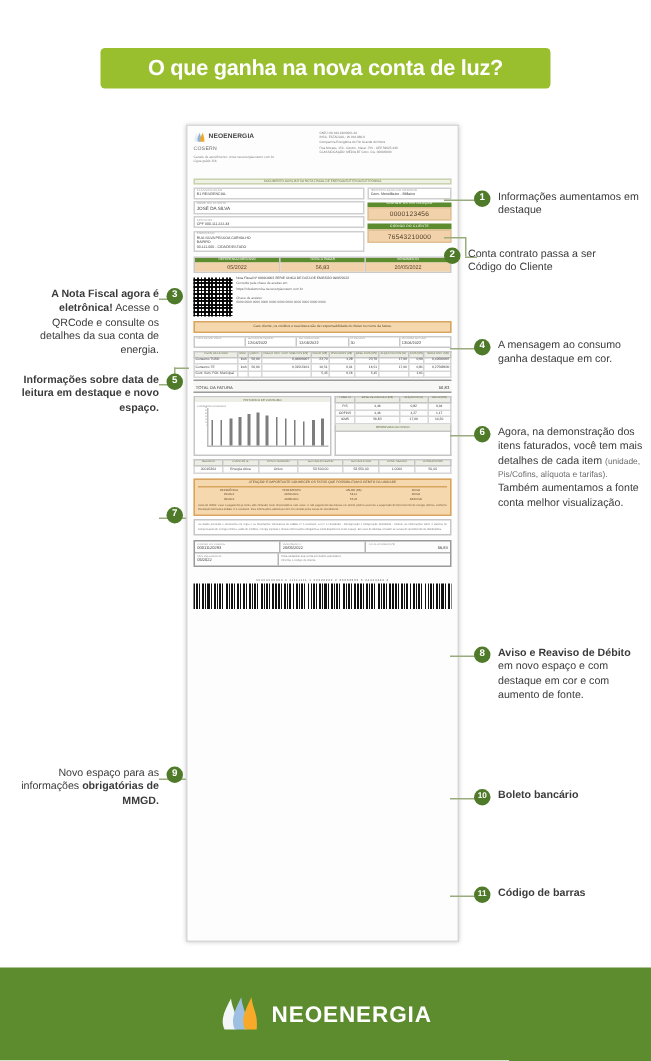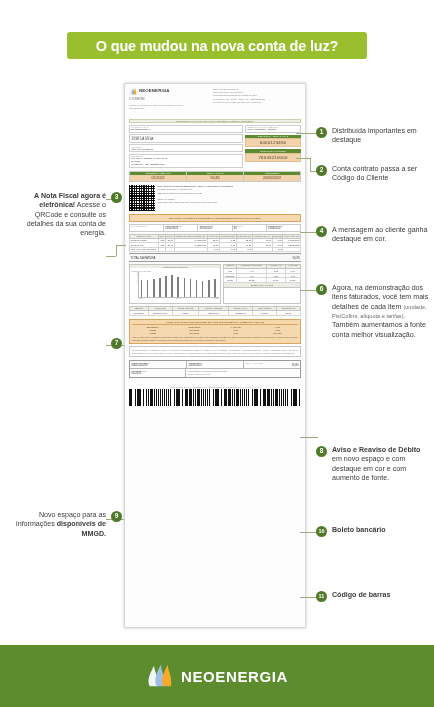--- a/index.html
+++ b/index.html
@@ -187,21 +187,21 @@
   .leader { position: absolute; background: #9aab7d; }
   .leader.h { height: 1px; }
   .leader.v { width: 1px; }
 </style>
 </head>
 <body>
 
 <div class="page">
 
   <div class="title-band">
-    <span>O que mudou na nova conta de luz?</span>
+    <span>O que ganha na nova conta de luz?</span>
   </div>
 
   <div class="invoice">
 
     <div class="inv-head">
       <div>
         <div class="inv-logo-row">
           <span class="inv-logo-mark">
             <svg viewBox="0 0 32 28" width="8" height="7">
               <path d="M4 26 C0 18 5 10 9 2 C10 11 14 12 13 26 Z" fill="#e8eef0"></path>
@@ -552,63 +552,69 @@
   <div class="leader h" style="left:106px; top:519px; width:18px;"></div>
 
   <div class="leader h" style="left:300px; top:232px; width:18px;"></div>
   <div class="leader h" style="left:300px; top:290px; width:18px;"></div>
   <div class="leader h" style="left:300px; top:437px; width:18px;"></div>
   <div class="leader h" style="left:300px; top:532px; width:18px;"></div>
   <div class="leader h" style="left:300px; top:597px; width:18px;"></div>
 
   <div class="callout" style="left:316px; top:127px; width:115px;">
     <div class="bullet">1</div>
-    <div class="ctext"><span>Distribuída importantes em destaque</span></div>
-  </div>
-
-  <div class="callout" style="left:316px; top:165px; width:115px;">
+    <div class="ctext"><span>Informações aumentamos em destaque</span></div>
+  </div>
+
+  <div class="callout" style="left:296px; top:165px; width:115px;">
     <div class="bullet">2</div>
     <div class="ctext"><span>Conta contrato passa a ser Código do Cliente</span></div>
   </div>
 
   <div class="callout left" style="left:10px; top:192px; width:112px; justify-content:center;">
     <div class="ctext">
       <span class="b">A Nota Fiscal agora é eletrônica!</span>
       <span>Acesse o QRCode e consulte os detalhes da sua conta de energia.</span>
     </div>
     <div class="bullet">3</div>
   </div>
 
   <div class="callout" style="left:316px; top:226px; width:115px;">
     <div class="bullet">4</div>
-    <div class="ctext"><span>A mensagem ao cliente ganha destaque em cor.</span></div>
-  </div>
-
+    <div class="ctext"><span>A mensagem ao consumo ganha destaque em cor.</span></div>
+  </div>
+
+  <div class="callout left" style="left:10px; top:249px; width:112px; justify-content:flex-end;">
+    <div class="ctext">
+      <span class="b">Informações sobre data de leitura em destaque e novo espaço.</span>
+    </div>
+    <div class="bullet">5</div>
+  </div>
 
   <div class="callout" style="left:316px; top:284px; width:116px;">
     <div class="bullet">6</div>
     <div class="ctext">
       <span>Agora, na demonstração dos itens faturados, você tem mais detalhes de cada item </span><span class="small">(unidade, Pis/Cofins, alíquota e tarifas).</span><span> Também aumentamos a fonte conta melhor visualização.</span>
     </div>
   </div>
 
   <div class="callout left" style="left:6px; top:338px; width:116px; justify-content:flex-end;">
     <div class="bullet">7</div>
   </div>
 
-  <div class="callout" style="left:316px; top:446px; width:115px;">
+  <div class="callout" style="left:316px; top:431px; width:115px;">
     <div class="bullet">8</div>
     <div class="ctext">
       <span class="b">Aviso e Reaviso de Débito</span><span> em novo espaço e com destaque em cor e com aumento de fonte.</span>
     </div>
   </div>
 
   <div class="callout left" style="left:14px; top:511px; width:108px; justify-content:flex-end;">
     <div class="ctext">
-      <span>Novo espaço para as informações </span><span class="b">disponíveis de MMGD.</span>
+      <span>Novo espaço para as informações </span><span class="b">obrigatórias de MMGD.</span>
     </div>
     <div class="bullet">9</div>
   </div>
 
   <div class="callout" style="left:316px; top:526px; width:115px;">
     <div class="bullet" style="font-size:5.5px">10</div>
     <div class="ctext"><span class="b">Boleto bancário</span></div>
   </div>
 
   <div class="callout" style="left:316px; top:591px; width:115px;">

